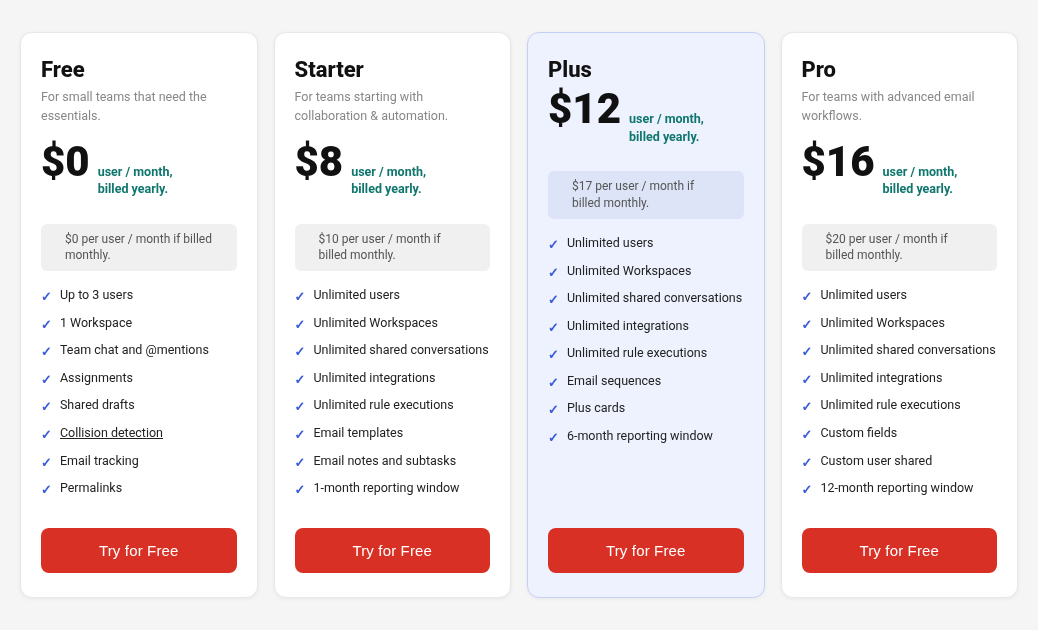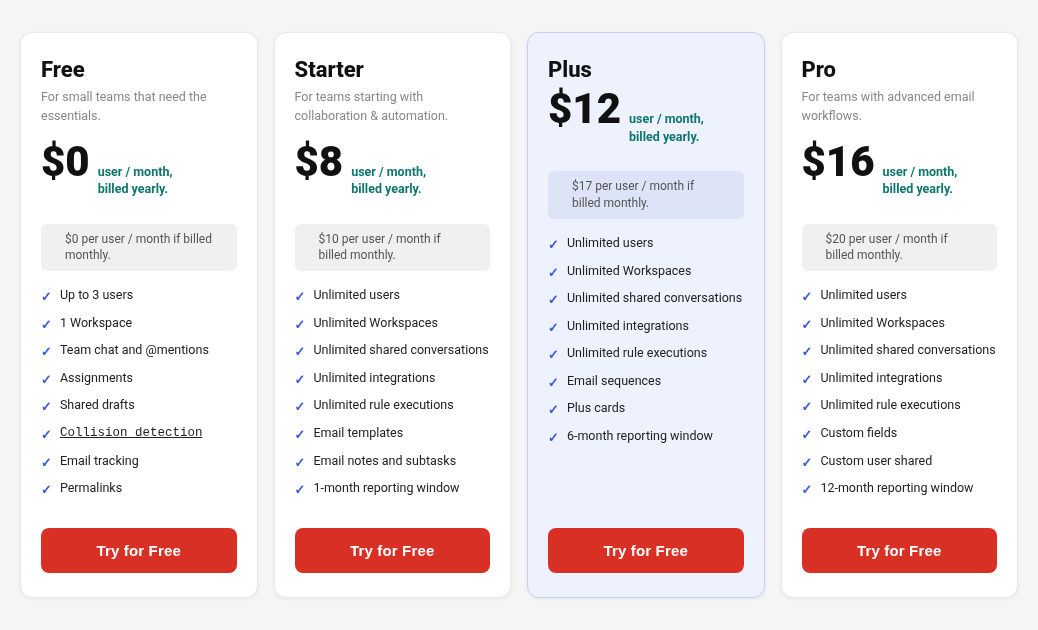--- a/index.html
+++ b/index.html
@@ -92,30 +92,29 @@
     }
     .check-icon {
       color: #3a5bd9;
       font-size: 13px;
       flex-shrink: 0;
       margin-top: 1px;
       font-weight: 700;
     }
     .feature-underline {
       text-decoration: underline;
-      font-family: Liberation Mono, monospace;
     }
     .try-btn {
       background: #d93025;
       color: #fff;
       border: none;
       border-radius: 8px;
       padding: 14px 10px;
       font-size: 15px;
-      font-weight: 700;
+      font-weight: 400;
       cursor: pointer;
       width: 100%;
       letter-spacing: 0.01em;
     }
   </style>
 </head>
 <body>
 
 <div class="pricing-container">
     <div class="plan-card">

